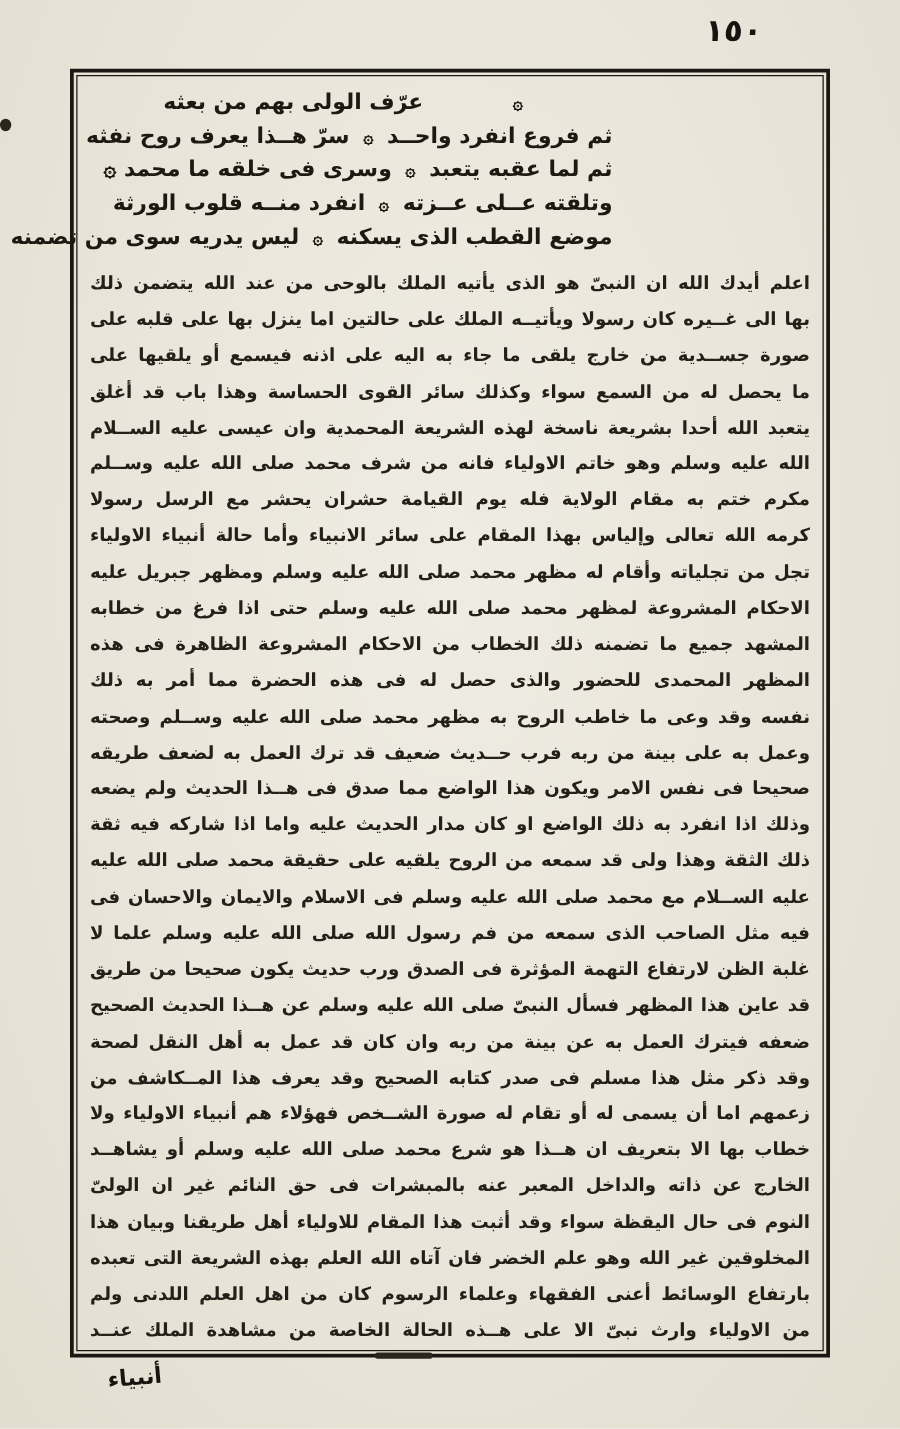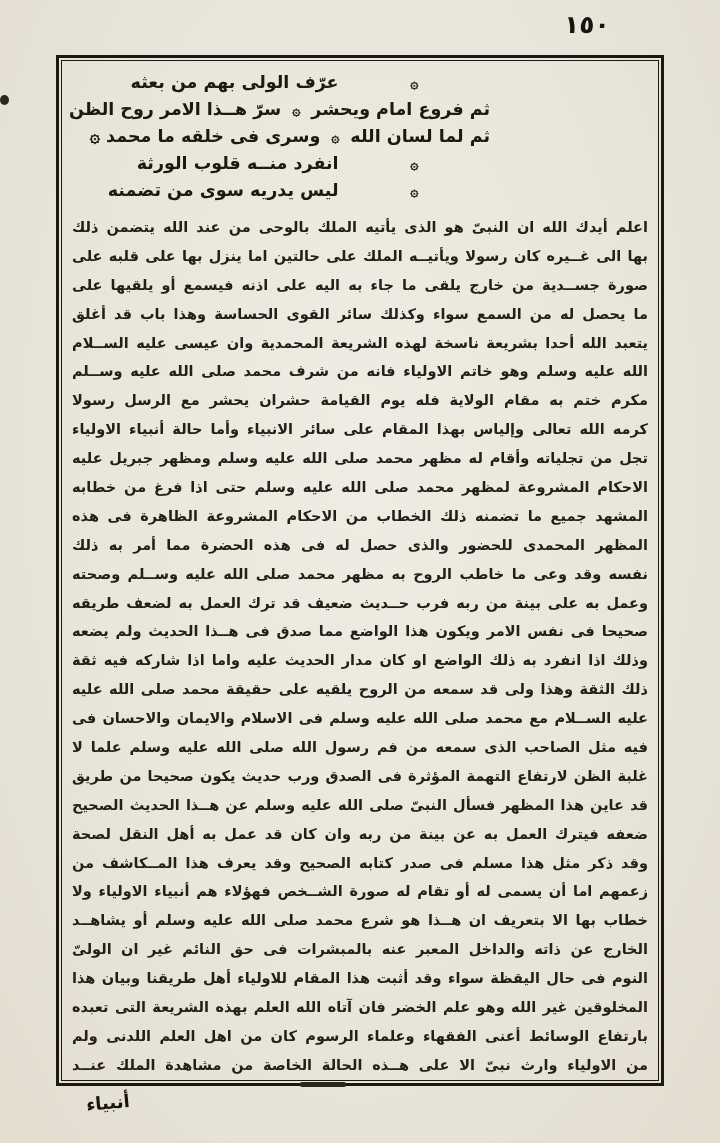--- a/index.html
+++ b/index.html
@@ -63,34 +63,36 @@
 
   <div class="frame-outer">
     <div class="frame-inner">
 
       <div class="poem">
         <div class="verse">
           <span class="sep">۞</span>
           <span class="hemi">عرّف الولى بهم من بعثه</span>
         </div>
         <div class="verse">
-          <span class="hemi">ثم فروع امام ويحشر</span>
+          <span class="hemi">ثم فروع انفرد واحــد</span>
           <span class="sep">۞</span>
-          <span class="hemi">سرّ هــذا الامر روح الظن</span>
+          <span class="hemi">سرّ هــذا يعرف روح نفثه</span>
         </div>
         <div class="verse">
-          <span class="hemi">ثم لما لسان الله</span>
+          <span class="hemi">ثم لما عقبه يتعبد</span>
           <span class="sep">۞</span>
           <span class="hemi">وسرى فى خلقه ما محمد ۞</span>
         </div>
         <div class="verse">
+          <span class="hemi">وتلقته عــلى عــزته</span>
           <span class="sep">۞</span>
           <span class="hemi">انفرد منــه قلوب الورثة</span>
         </div>
         <div class="verse">
+          <span class="hemi">موضع القطب الذى يسكنه</span>
           <span class="sep">۞</span>
           <span class="hemi">ليس يدريه سوى من تضمنه</span>
         </div>
       </div>
 
       <div class="prose">
         <div class="line">اعلم أيدك الله ان النبىّ هو الذى يأتيه الملك بالوحى من عند الله يتضمن ذلك الوحى شريعة يتعبد بها فى نفسه فان بعث</div>
         <div class="line">بها الى غــيره كان رسولا ويأتيــه الملك على حالتين اما ينزل بها على قلبه على اختلاف أحوال فى ذلك التنزل واما على</div>
         <div class="line">صورة جســدية من خارج يلقى ما جاء به اليه على اذنه فيسمع أو يلقيها على بصره فيبصره فيحصــل له من النظر مثل</div>
         <div class="line">ما يحصل له من السمع سواء وكذلك سائر القوى الحساسة وهذا باب قد أغلق برسول الله صلى الله عليه وسلم فلا سبيل ان</div>

